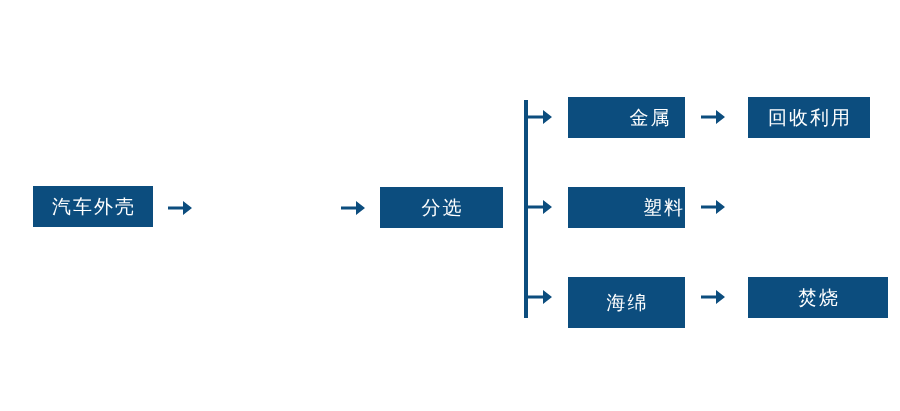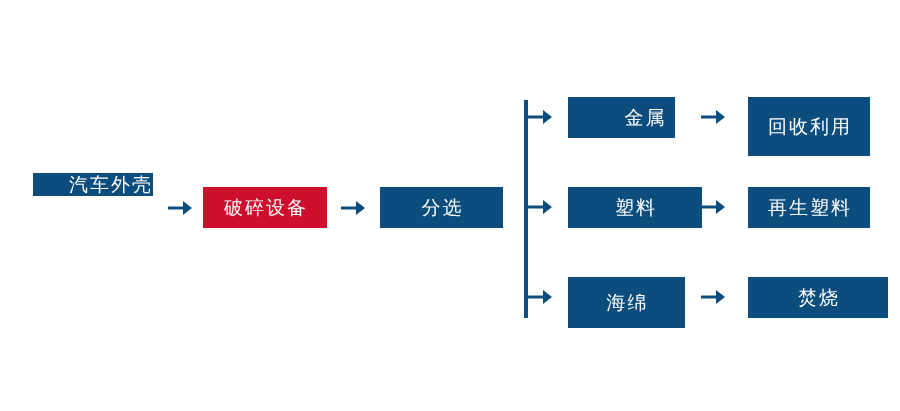--- a/index.html
+++ b/index.html
@@ -43,85 +43,79 @@
   .branch-bus {
     position: absolute;
     background: #0c4d7e;
   }
 </style>
 </head>
 <body>
 
 <div id="flow-canvas">
 
-  <div class="node primary" style="left:33px; top:173px; width:120px; height:23px;justify-content:flex-end;">
+  <div class="node primary" style="left:33px; top:186px; width:120px; height:41px;">
     <span>汽车外壳</span>
   </div>
 
   <span class="arrow" style="left:168px; top:197px; width:24px; height:22px;">
     <svg width="24" height="22" viewBox="0 0 24 22" aria-hidden="true">
       <path d="M0 9.5 H15 V4 L24 11 L15 18 V12.5 H0 Z" fill="#0c4d7e"></path>
     </svg>
   </span>
 
-  <div class="node highlight" style="left:203px; top:187px; width:124px; height:41px;">
-    <span>破碎设备</span>
-  </div>
 
   <span class="arrow" style="left:341px; top:197px; width:24px; height:22px;">
     <svg width="24" height="22" viewBox="0 0 24 22" aria-hidden="true">
       <path d="M0 9.5 H15 V4 L24 11 L15 18 V12.5 H0 Z" fill="#0c4d7e"></path>
     </svg>
   </span>
 
   <div class="node primary" style="left:380px; top:187px; width:123px; height:41px;text-align:center;">
     <span>分选</span>
   </div>
 
   <div class="branch-bus" style="left:524px; top:100px; width:4px; height:218px;"></div>
 
   <span class="arrow" style="left:528px; top:106px; width:24px; height:22px;">
     <svg width="24" height="22" viewBox="0 0 24 22" aria-hidden="true">
       <path d="M0 9.5 H15 V4 L24 11 L15 18 V12.5 H0 Z" fill="#0c4d7e"></path>
     </svg>
   </span>
 
-  <div class="node primary" style="left:568px; top:97px; width:107px; height:41px;padding-left:48px;">
+  <div class="node primary" style="left:568px; top:97px; width:117px; height:41px;padding-left:48px;">
     <span>金属</span>
   </div>
 
   <span class="arrow" style="left:701px; top:106px; width:24px; height:22px;">
     <svg width="24" height="22" viewBox="0 0 24 22" aria-hidden="true">
       <path d="M0 9.5 H15 V4 L24 11 L15 18 V12.5 H0 Z" fill="#0c4d7e"></path>
     </svg>
   </span>
 
-  <div class="node primary" style="left:748px; top:97px; width:122px; height:59px;">
+  <div class="node primary" style="left:748px; top:97px; width:122px; height:41px;">
     <span>回收利用</span>
   </div>
 
   <span class="arrow" style="left:528px; top:196px; width:24px; height:22px;">
     <svg width="24" height="22" viewBox="0 0 24 22" aria-hidden="true">
       <path d="M0 9.5 H15 V4 L24 11 L15 18 V12.5 H0 Z" fill="#0c4d7e"></path>
     </svg>
   </span>
 
-  <div class="node primary" style="left:568px; top:187px; width:134px; height:41px;">
+  <div class="node primary" style="left:568px; top:187px; width:117px; height:41px;justify-content:flex-end;">
     <span>塑料</span>
   </div>
 
   <span class="arrow" style="left:701px; top:196px; width:24px; height:22px;">
     <svg width="24" height="22" viewBox="0 0 24 22" aria-hidden="true">
       <path d="M0 9.5 H15 V4 L24 11 L15 18 V12.5 H0 Z" fill="#0c4d7e"></path>
     </svg>
   </span>
 
-  <div class="node primary" style="left:748px; top:187px; width:122px; height:41px;">
-    <span>再生塑料</span>
-  </div>
 
   <span class="arrow" style="left:528px; top:286px; width:24px; height:22px;">
     <svg width="24" height="22" viewBox="0 0 24 22" aria-hidden="true">
       <path d="M0 9.5 H15 V4 L24 11 L15 18 V12.5 H0 Z" fill="#0c4d7e"></path>
     </svg>
   </span>
 
   <div class="node primary" style="left:568px; top:277px; width:117px; height:51px;">
     <span>海绵</span>
   </div>

